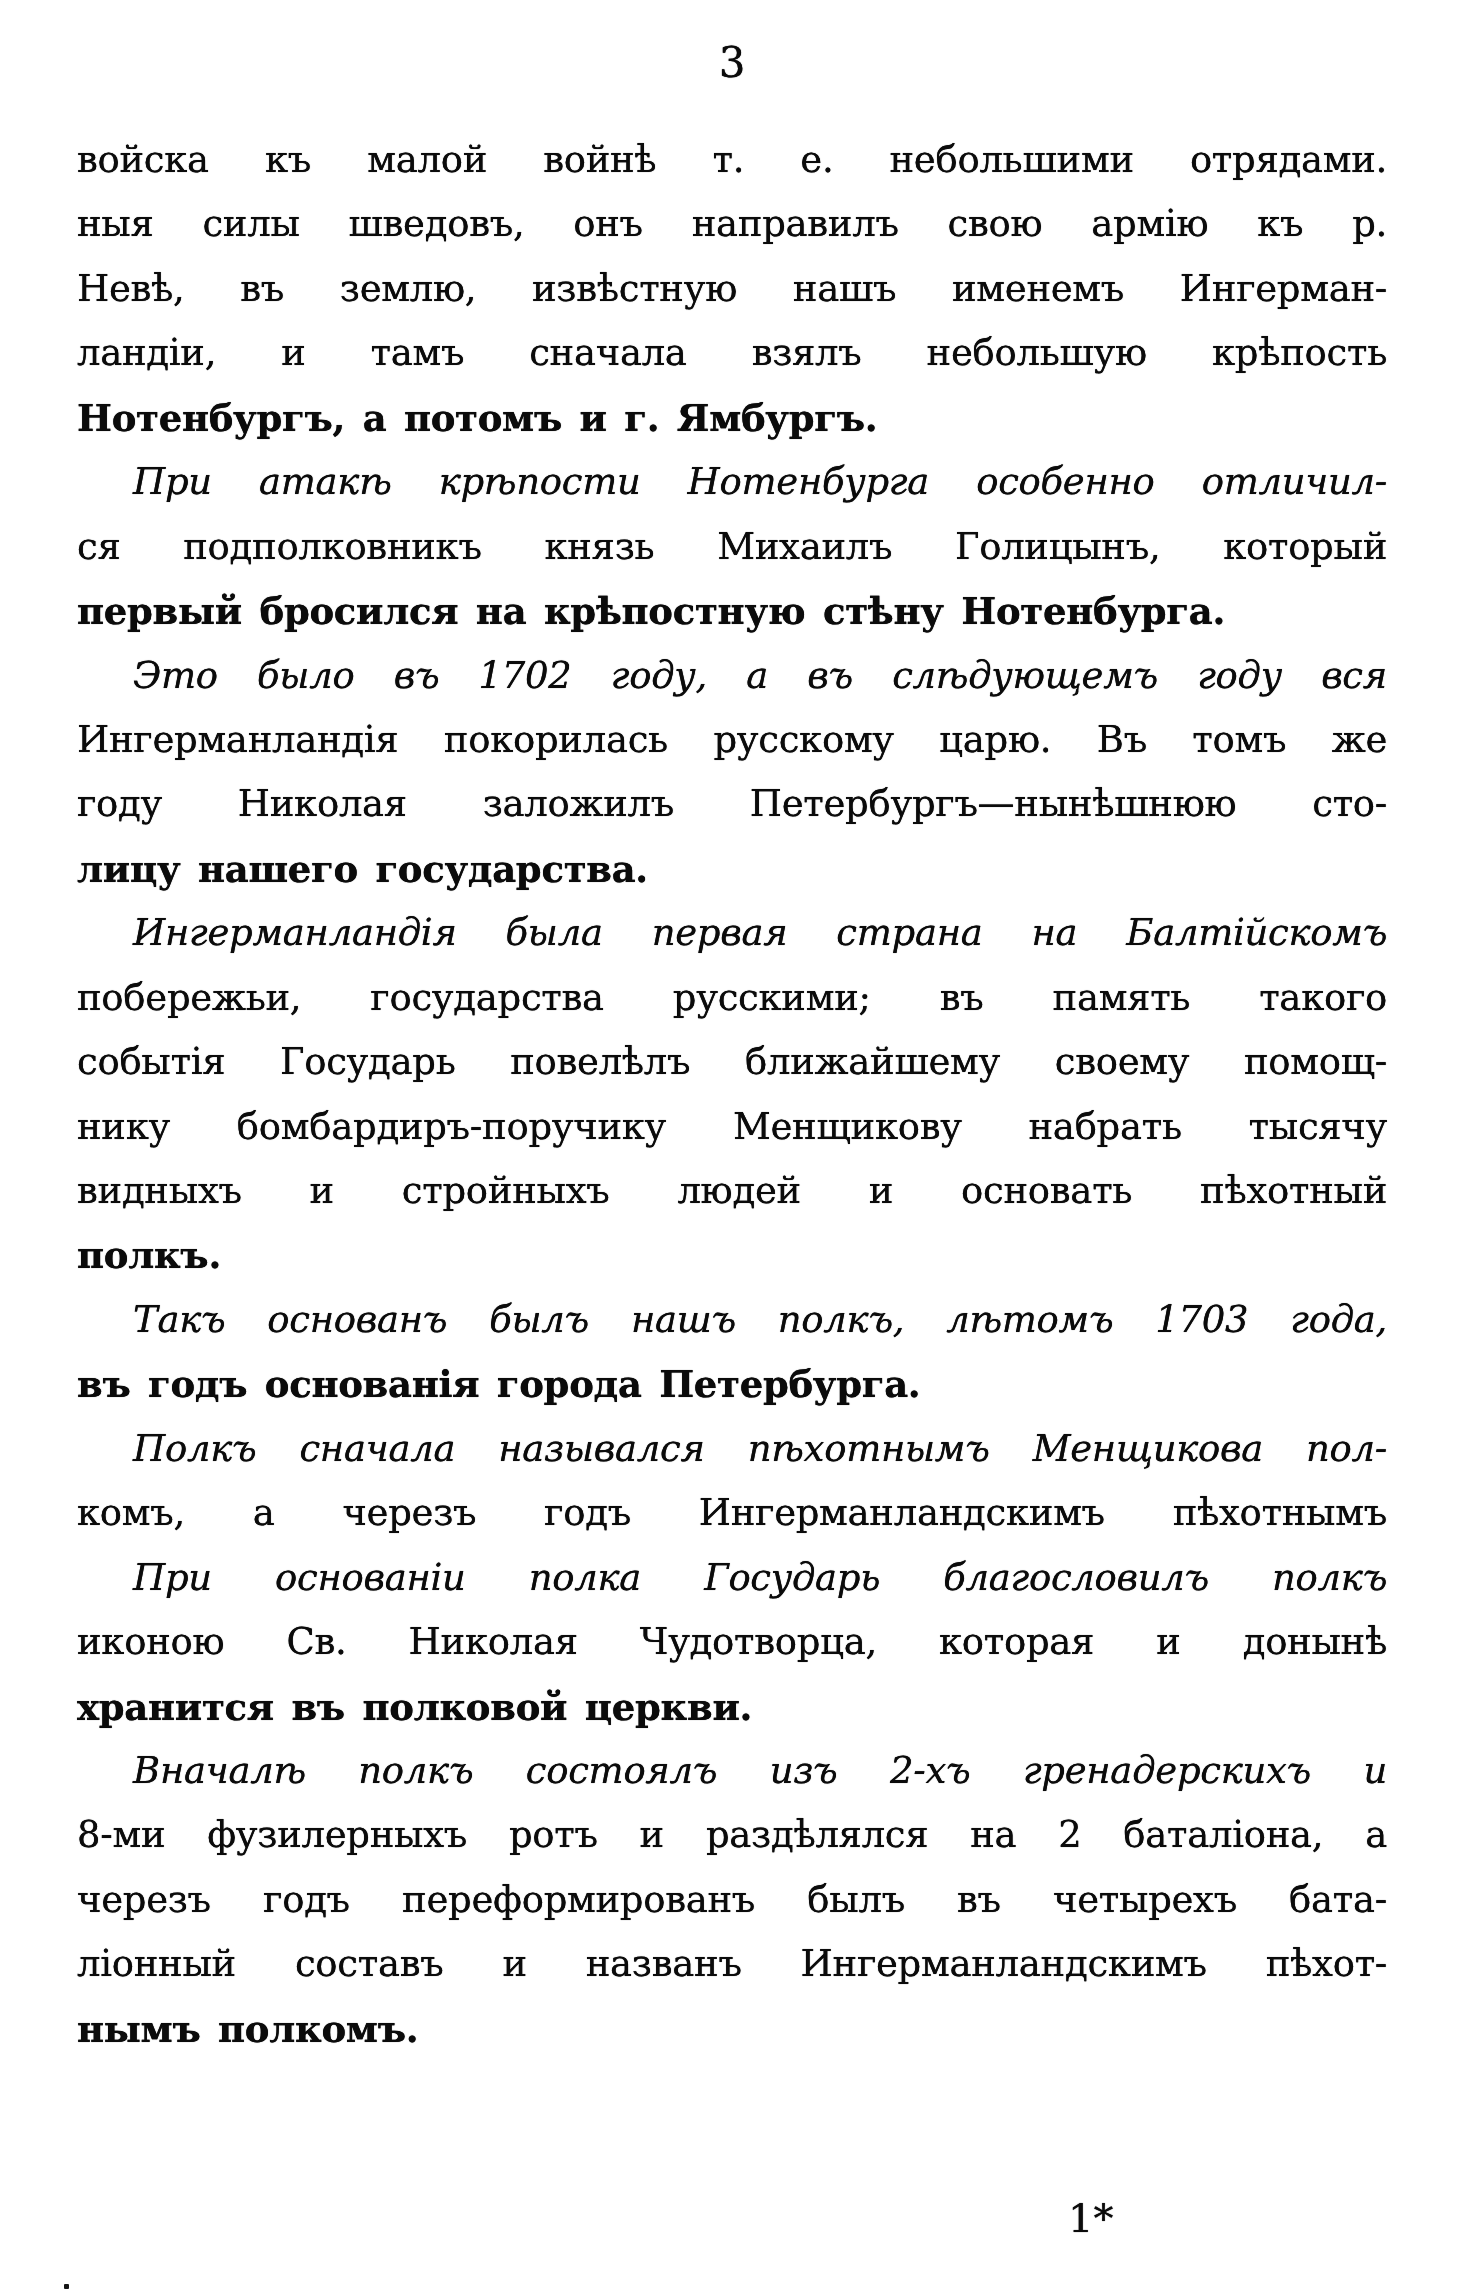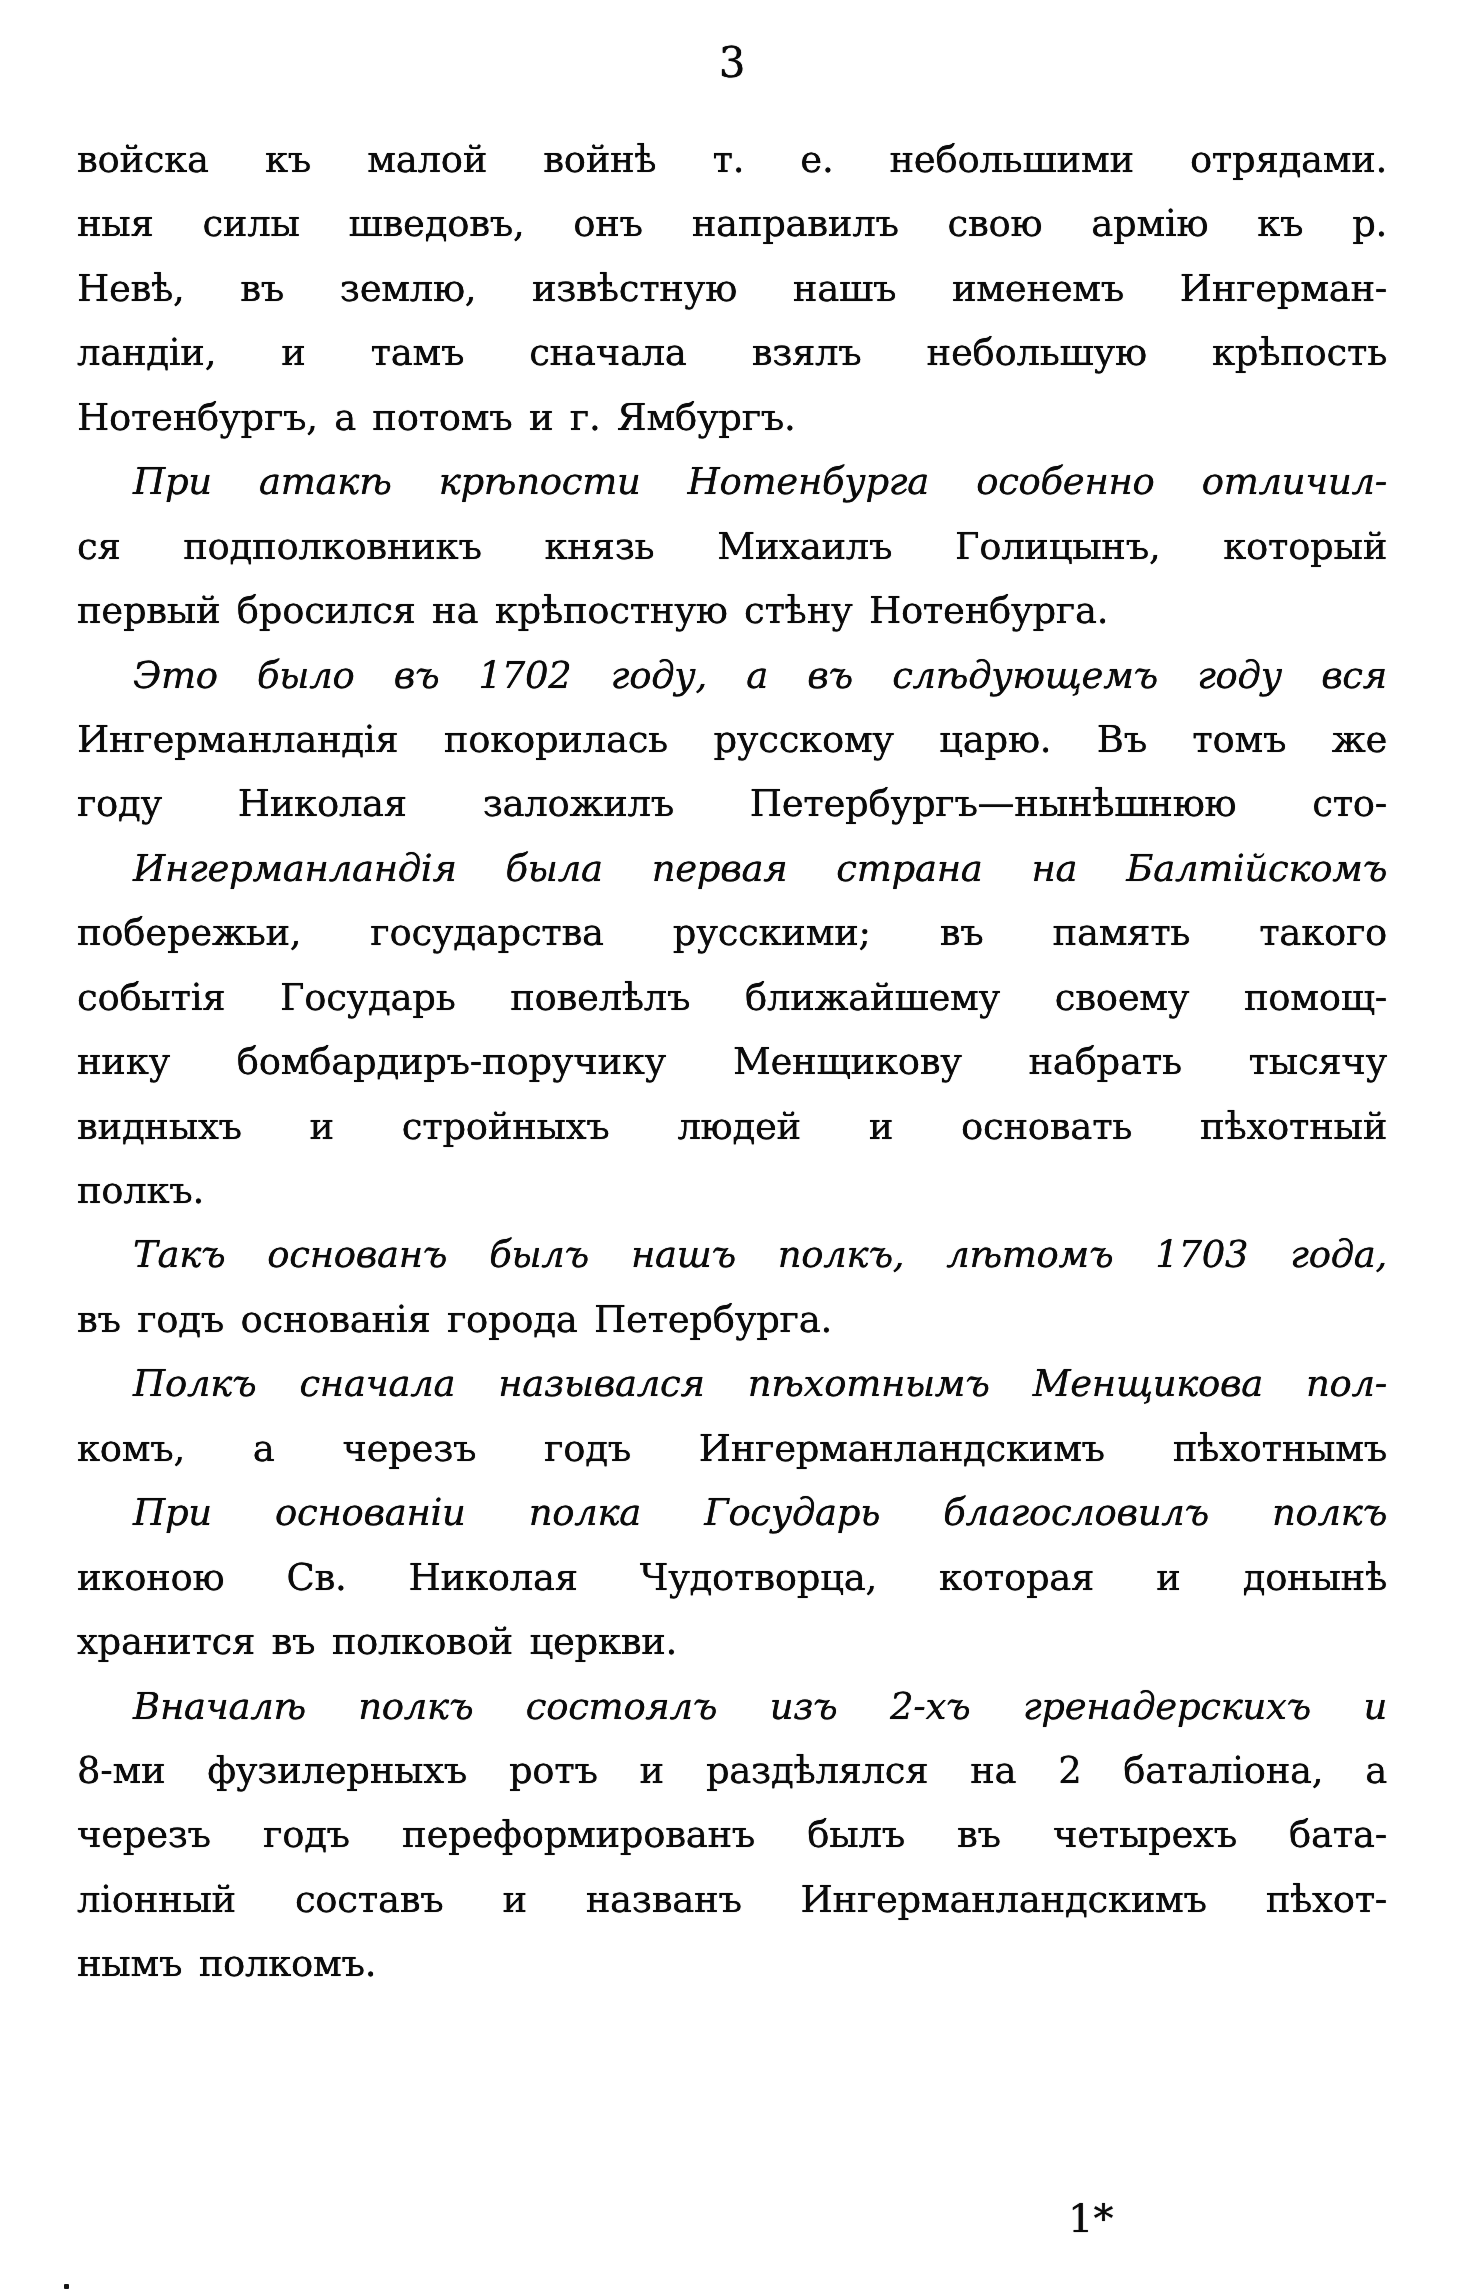--- a/index.html
+++ b/index.html
@@ -35,20 +35,21 @@
   }
   .line {
     height: 64.45px;
     text-align: justify;
     text-align-last: justify;
     overflow: visible;
   }
   .line.flush {
     text-align: left;
     text-align-last: left;
+    font-weight: bold;
   }
   .line.indent { text-indent: 56px; font-style: italic; }
   .signature {
     position: absolute;
     left: 1068px;
     top: 2196px;
     font-size: 40px;
     line-height: 44px;
     text-shadow: 0 0 0.9px #000;
   }
@@ -74,20 +75,21 @@
     <div class="line">ныя силы шведовъ, онъ направилъ свою армію къ р.</div>
     <div class="line">Невѣ, въ землю, извѣстную нашъ именемъ Ингерман-</div>
     <div class="line">ландіи, и тамъ сначала взялъ небольшую крѣпость</div>
     <div class="line flush">Нотенбургъ, а потомъ и г. Ямбургъ.</div>
     <div class="line indent">При атакѣ крѣпости Нотенбурга особенно отличил-</div>
     <div class="line">ся подполковникъ князь Михаилъ Голицынъ, который</div>
     <div class="line flush">первый бросился на крѣпостную стѣну Нотенбурга.</div>
     <div class="line indent">Это было въ 1702 году, а въ слѣдующемъ году вся</div>
     <div class="line">Ингерманландія покорилась русскому царю. Въ томъ же</div>
     <div class="line">году Николая заложилъ Петербургъ—нынѣшнюю сто-</div>
+    <div class="line flush">лицу нашего государства.</div>
     <div class="line indent">Ингерманландія была первая страна на Балтійскомъ</div>
     <div class="line">побережьи, государства русскими; въ память такого</div>
     <div class="line">событія Государь повелѣлъ ближайшему своему помощ-</div>
     <div class="line">нику бомбардиръ-поручику Менщикову набрать тысячу</div>
     <div class="line">видныхъ и стройныхъ людей и основать пѣхотный</div>
     <div class="line flush">полкъ.</div>
     <div class="line indent">Такъ основанъ былъ нашъ полкъ, лѣтомъ 1703 года,</div>
     <div class="line flush">въ годъ основанія города Петербурга.</div>
     <div class="line indent">Полкъ сначала назывался пѣхотнымъ Менщикова пол-</div>
     <div class="line">комъ, а черезъ годъ Ингерманландскимъ пѣхотнымъ</div>

